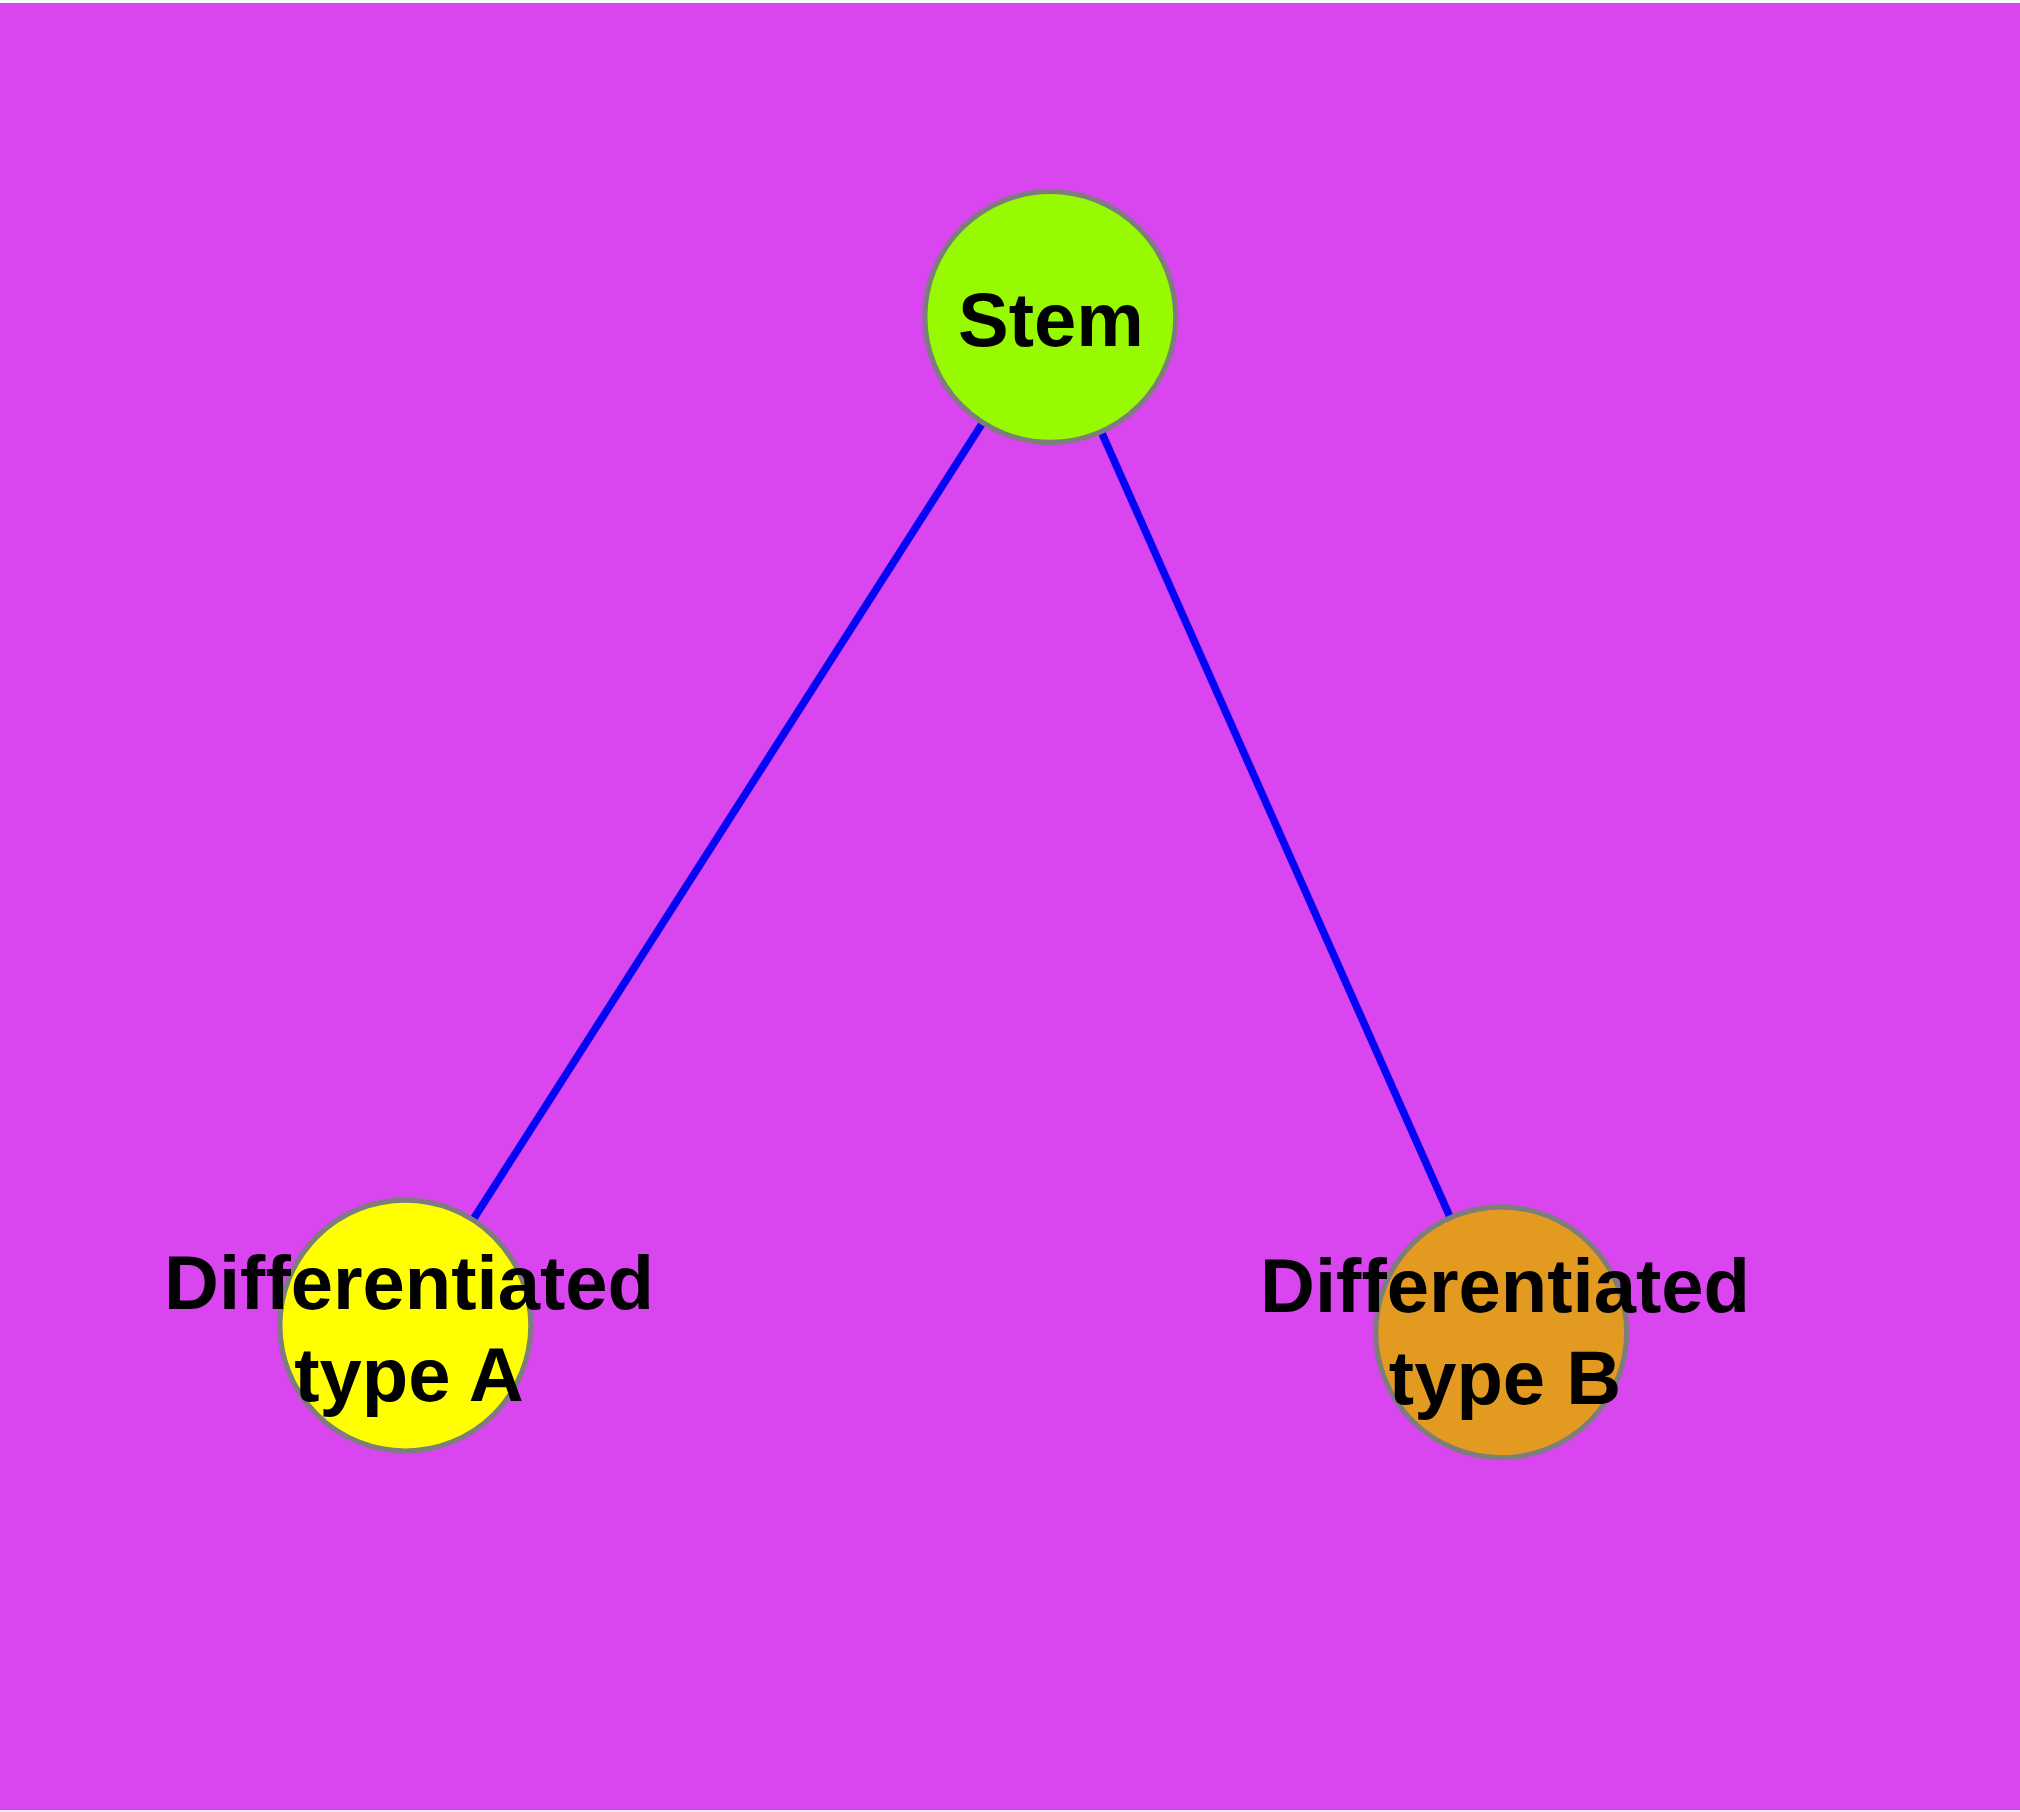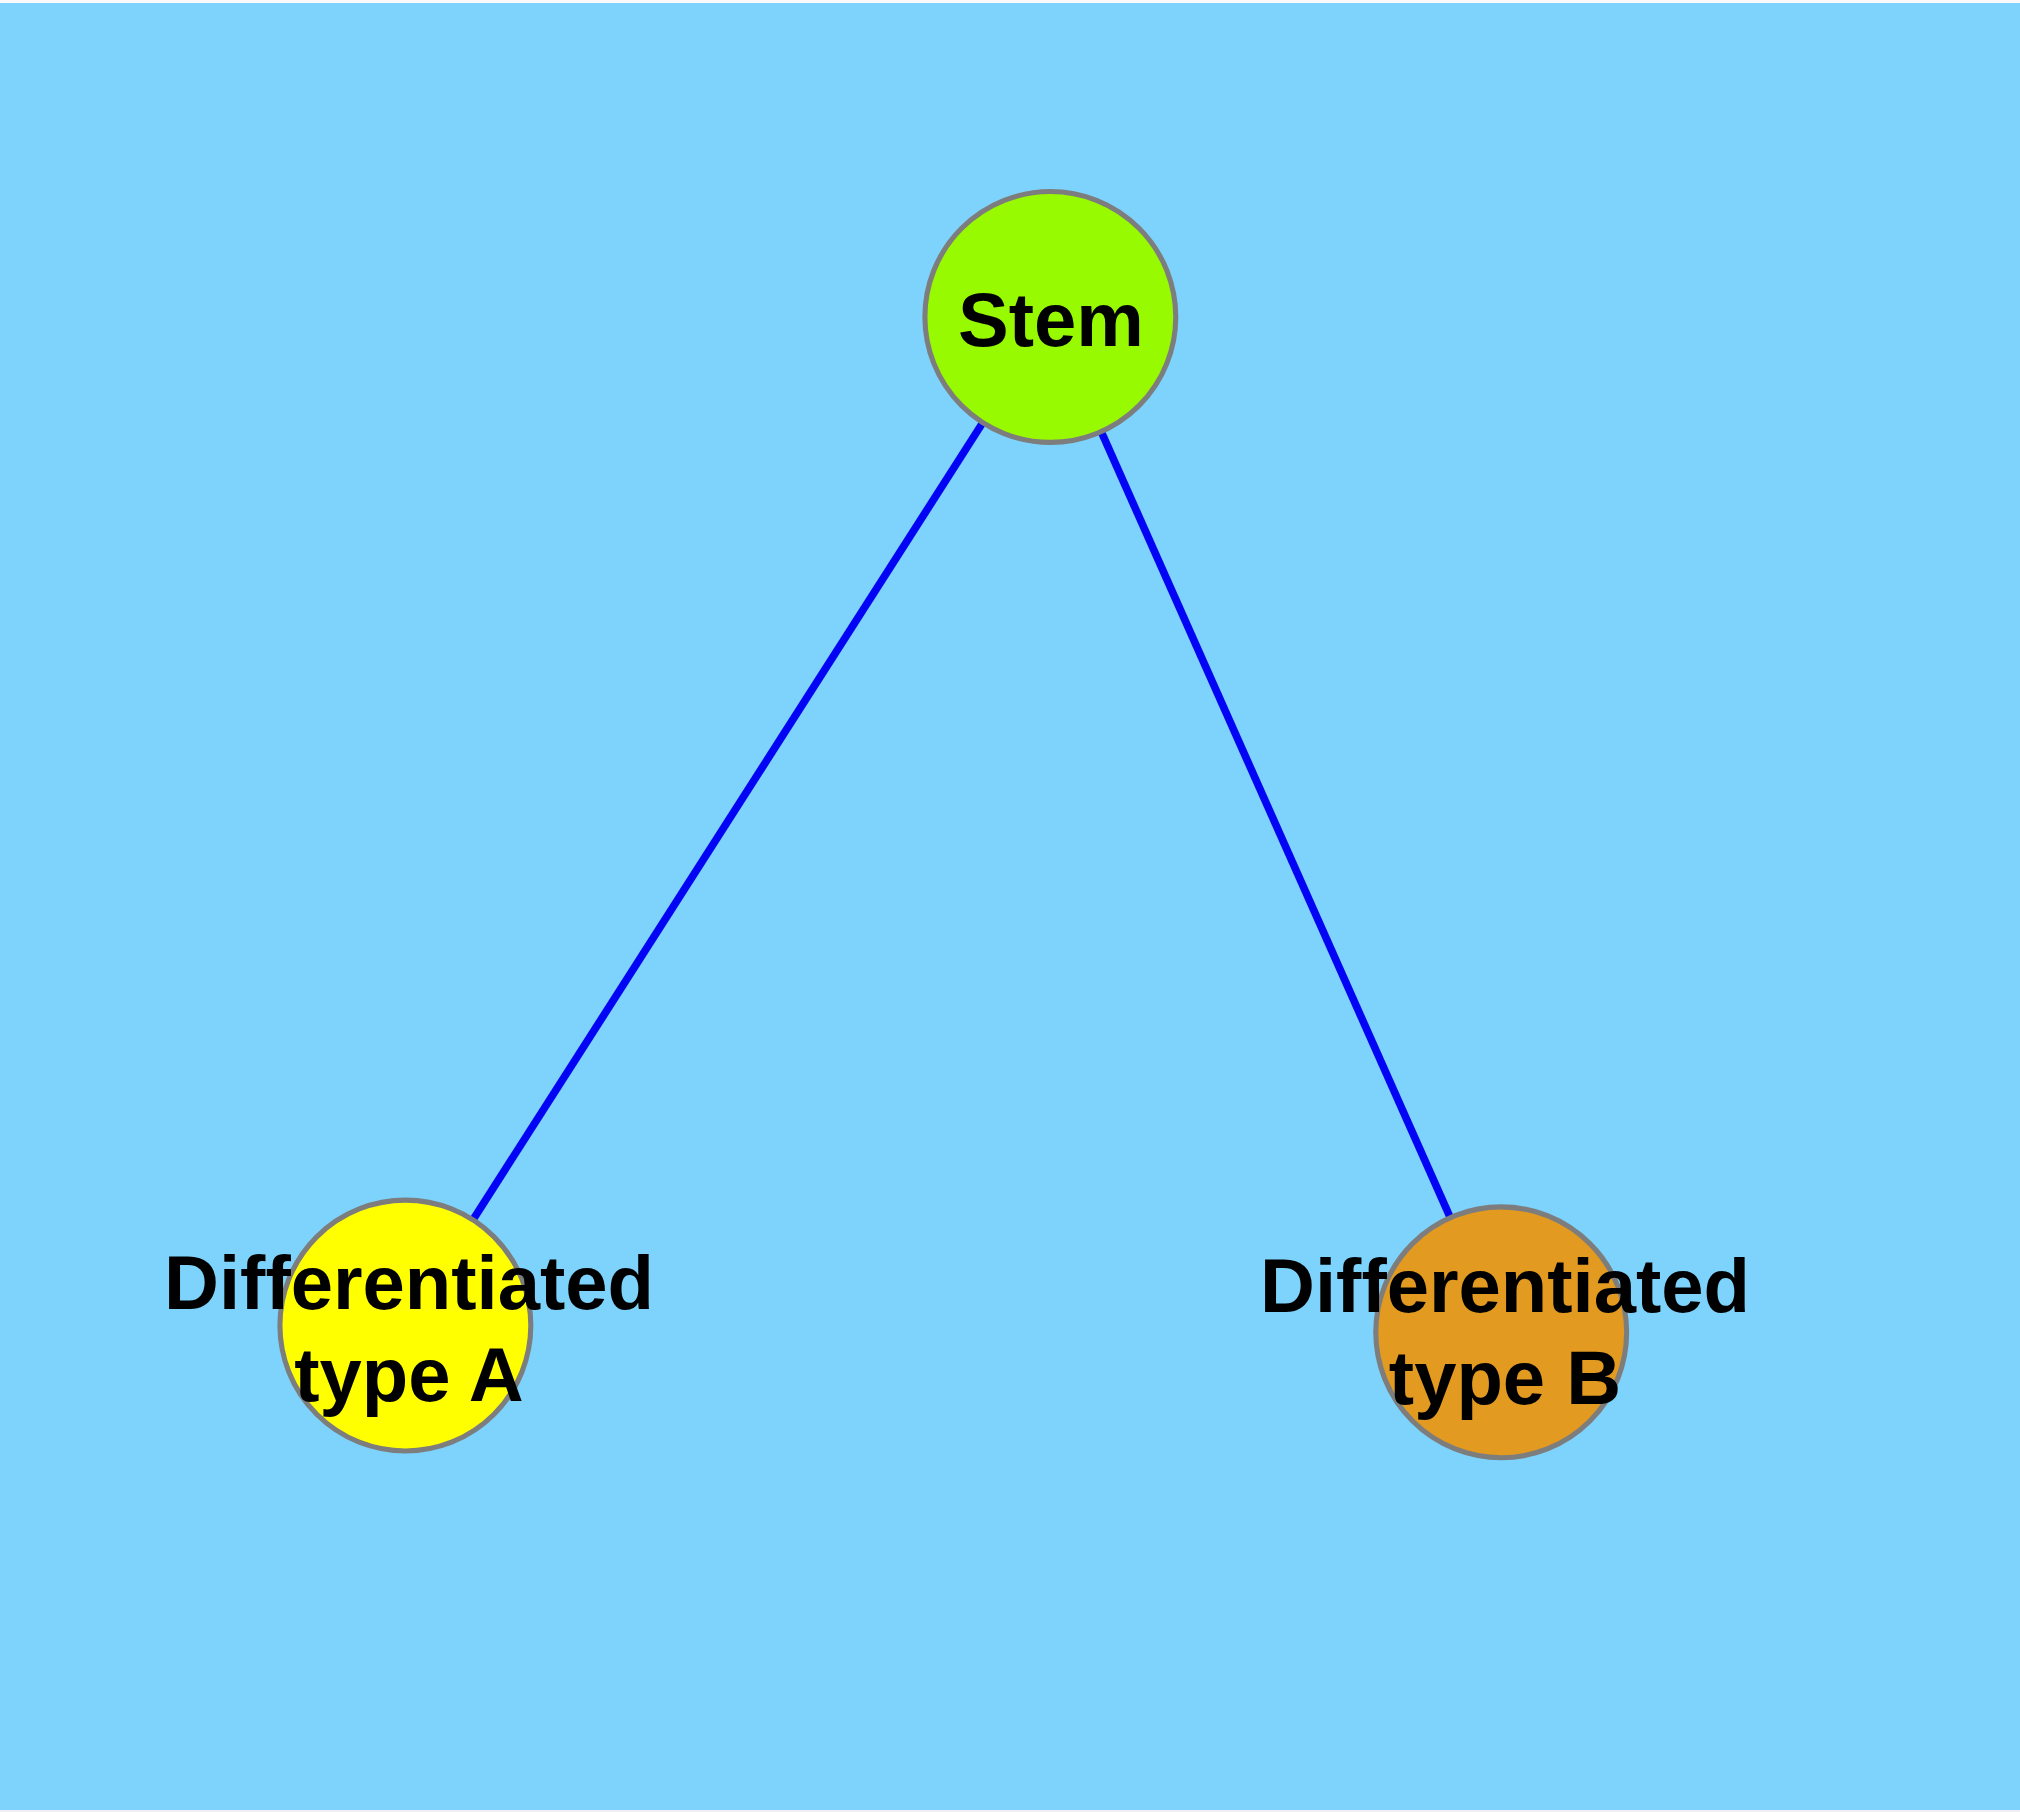--- a/index.html
+++ b/index.html
@@ -10,21 +10,21 @@
     width: 2021px;
     height: 1812px;
     overflow: hidden;
     background: #cacaf8;
     font-family: "Liberation Sans", sans-serif;
   }
   .canvas {
     position: relative;
     width: 2021px;
     height: 1812px;
-    background: #7dd3fc;
+    background: #d946ef;
   }
   .edge-strip-top {
     position: absolute;
     left: 0; top: 0;
     width: 100%; height: 2.5px;
     background: #fbfbfd;
   }
   .edge-strip-bottom {
     position: absolute;
     left: 0; bottom: 0;

